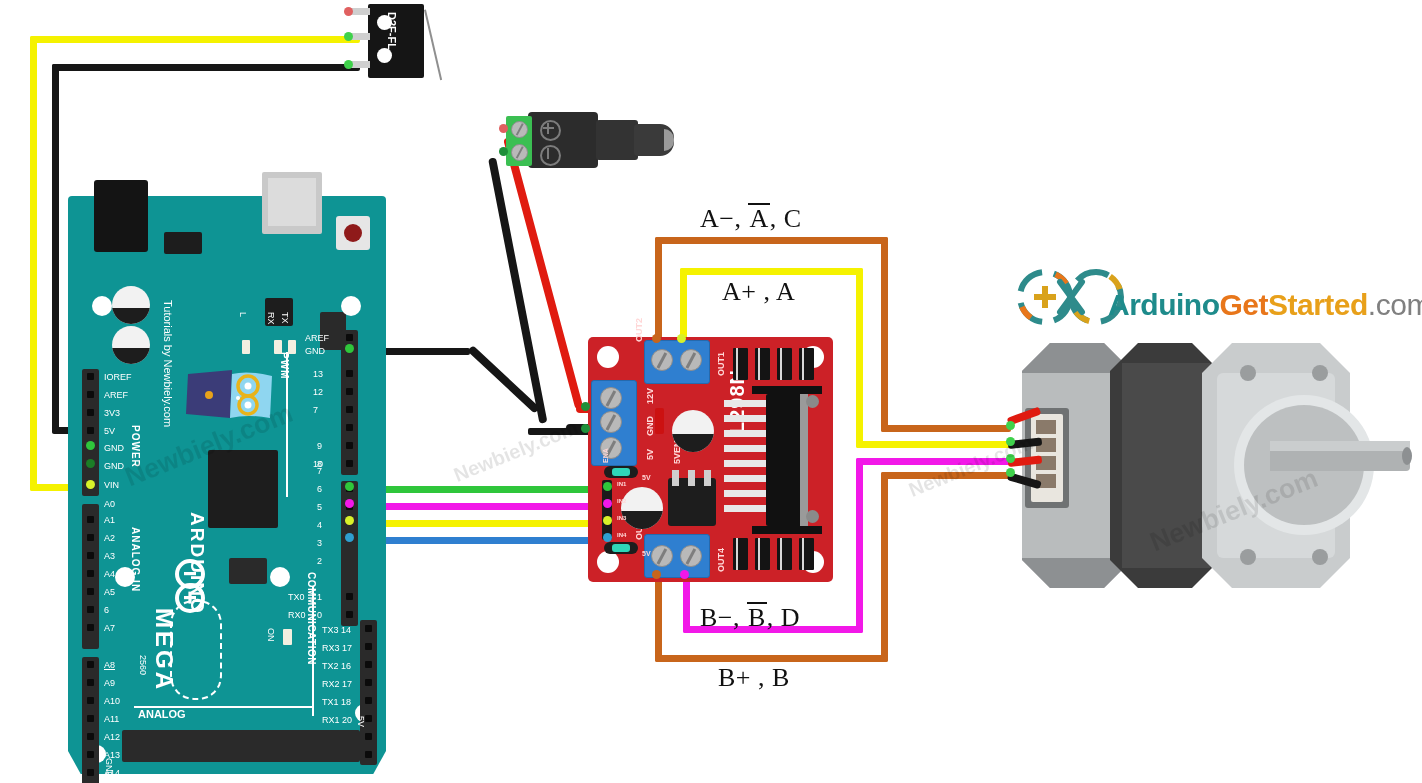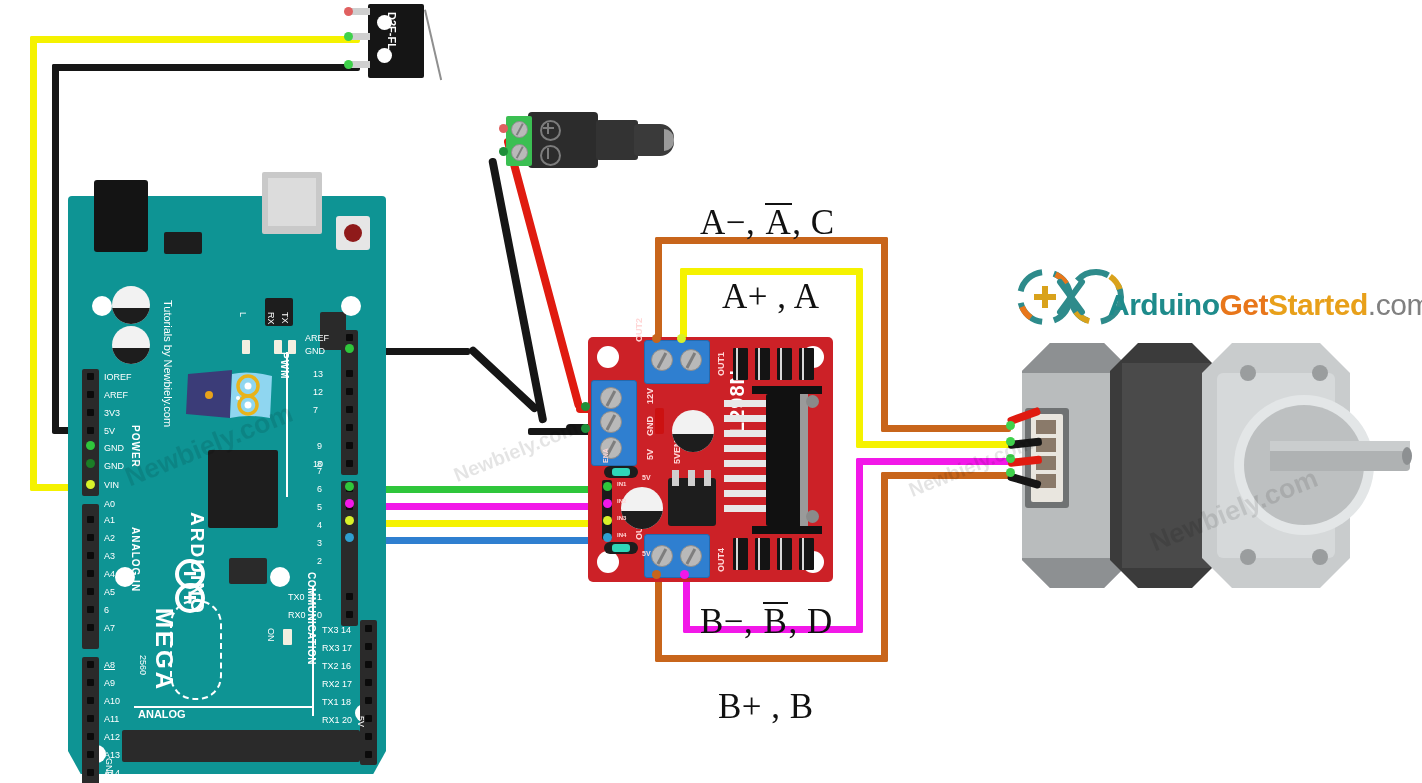--- a/index.html
+++ b/index.html
@@ -8,21 +8,21 @@
   .stage{position:absolute;left:0;top:0;width:1422px;height:783px;}
   .abs{position:absolute;}
 
   
   .w{position:absolute;border-radius:2px;}
   .wh{height:7px;}
   .wv{width:7px;}
   .cap{position:absolute;width:9px;height:9px;border-radius:50%;}
 
   
-  .slabel{position:absolute;font-family:"Liberation Serif",serif;font-size:35px;color:#111;
+  .slabel{position:absolute;font-family:"Liberation Serif",serif;font-size:26px;color:#111;
           white-space:nowrap;letter-spacing:.5px;}
   .ovl{border-top:2px solid #111;display:inline-block;line-height:1.05;padding:0 1px;}
 
   .title{position:absolute;font-family:"Liberation Sans",sans-serif;font-weight:bold;
          font-size:36px;color:#E4156F;white-space:nowrap;letter-spacing:-.5px;}
 
   
   .ard{position:absolute;background:#0E9494;border-radius:4px;}
   .ardtxt{position:absolute;color:#fff;font-size:9px;font-family:"Liberation Sans",sans-serif;
           white-space:nowrap;}
@@ -418,21 +418,21 @@
   <div class="cap" style="left:581px;top:402px;background:#1f8f3a;"></div>
   <div class="cap" style="left:581px;top:424px;background:#1f8f3a;"></div>
 
   <div class="slabel" style="left:700px;top:203px;">
     <span>A−, </span><span class="ovl">A</span><span>, C</span>
   </div>
   <div class="slabel" style="left:722px;top:277px;">A+ , A</div>
   <div class="slabel" style="left:700px;top:602px;">
     <span>B−, </span><span class="ovl">B</span><span>, D</span>
   </div>
-  <div class="slabel" style="left:718px;top:663px;margin-top:24px;">B+ , B</div>
+  <div class="slabel" style="left:718px;top:663px;">B+ , B</div>
 
   <div class="mgray" style="left:1022px;top:343px;width:330px;height:245px;">
 
     <div style="position:absolute;left:0;top:0;width:110px;height:245px;background:#B9BCBD;
                 clip-path:polygon(0 28px,28px 0,82px 0,110px 28px,110px 217px,82px 245px,28px 245px,0 217px);"></div>
     <div style="position:absolute;left:0;top:0;width:110px;height:30px;background:#8d9092;
                 clip-path:polygon(0 28px,28px 0,82px 0,110px 28px,110px 30px,0 30px);"></div>
     <div style="position:absolute;left:0;top:215px;width:110px;height:30px;background:#8d9092;
                 clip-path:polygon(0 0,110px 0,110px 2px,82px 30px,28px 30px,0 2px);"></div>
 

